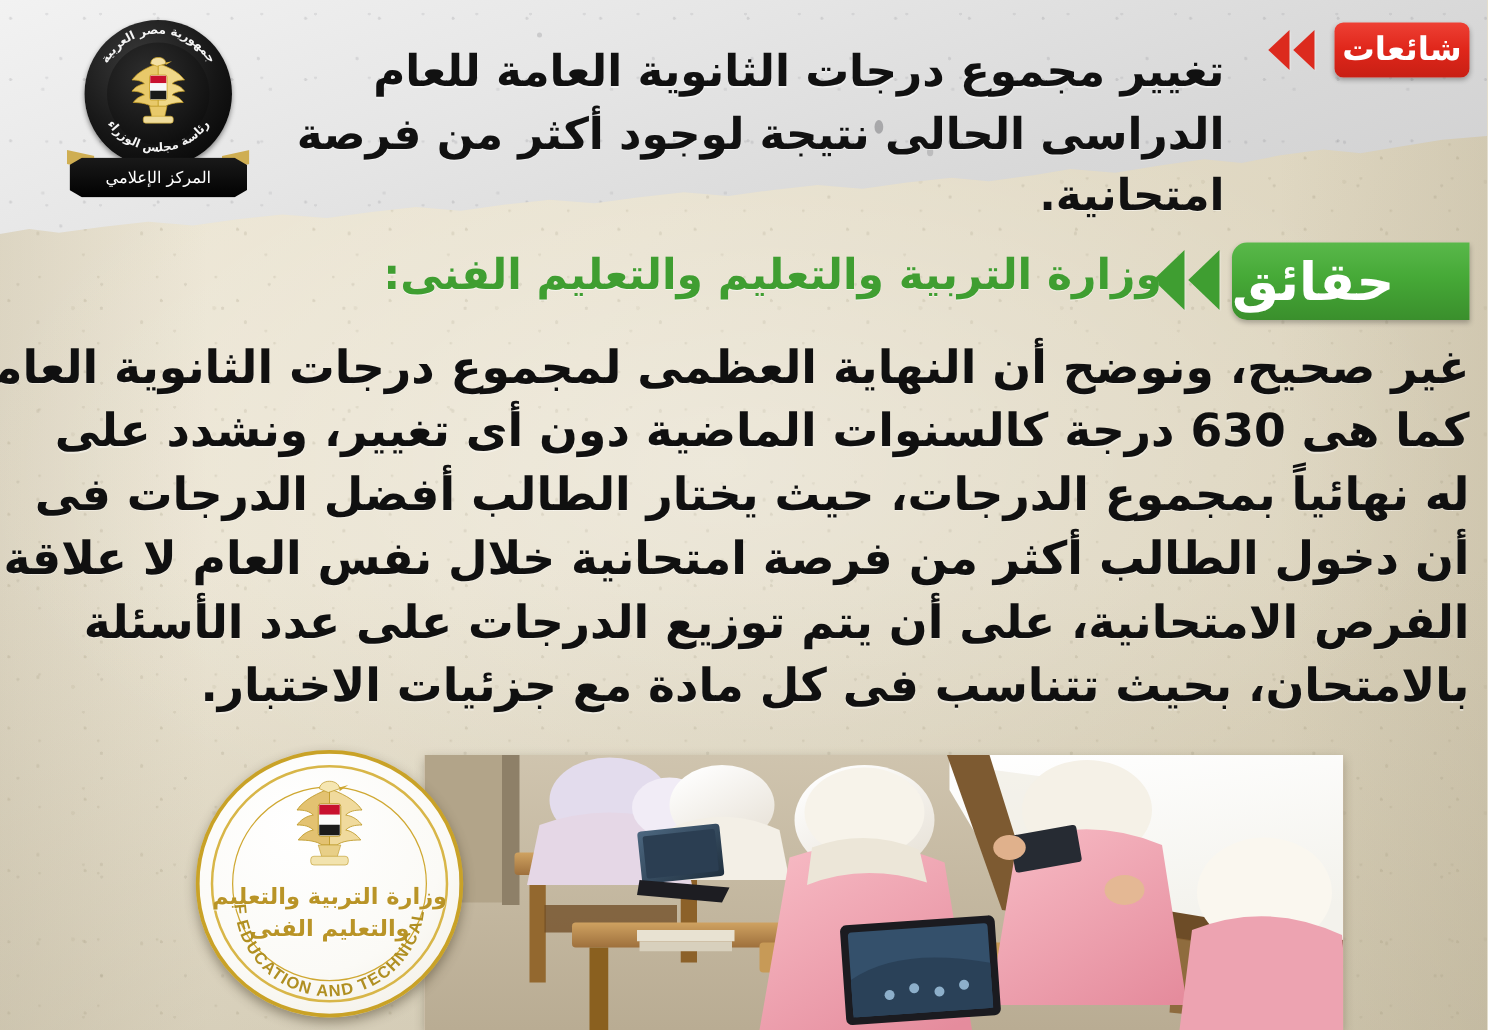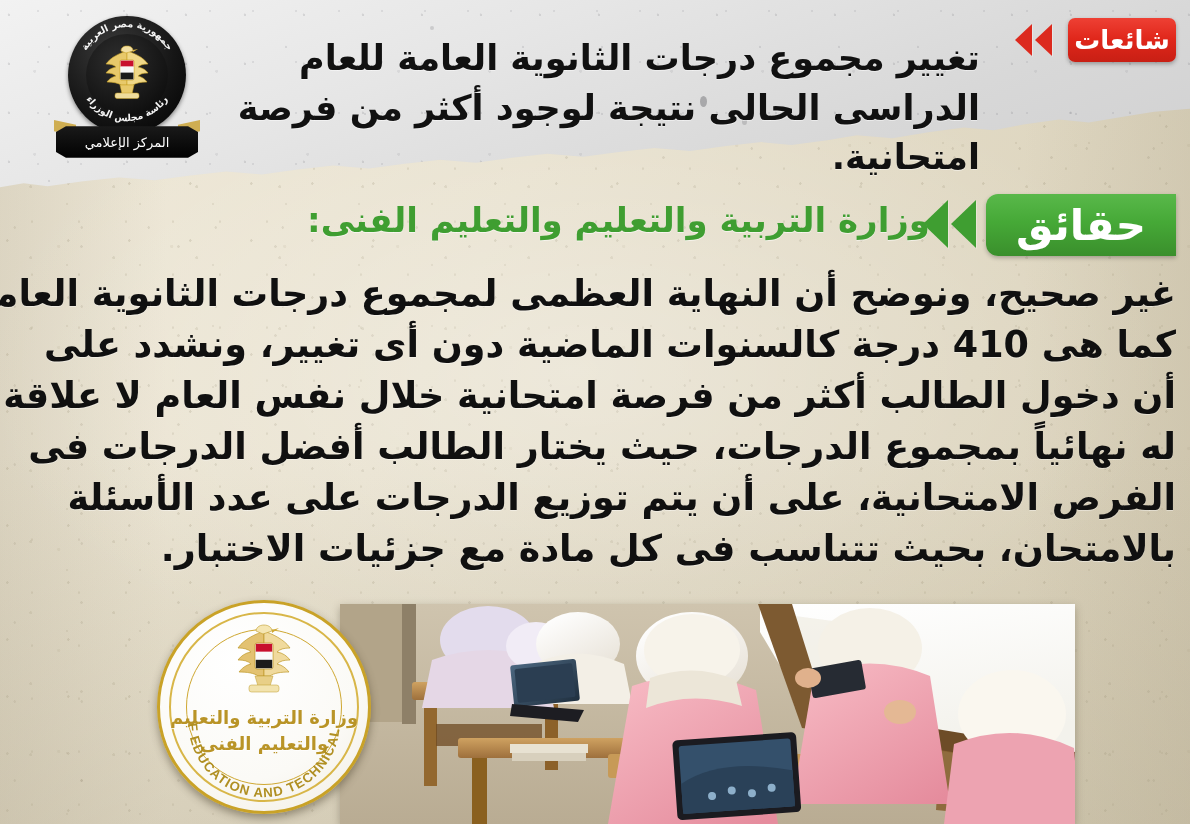--- a/index.html
+++ b/index.html
@@ -120,20 +120,21 @@
     border-radius:7px;
     box-shadow:0 2px 4px rgba(0,0,0,.3);
     font-size:26px;
   }
   #badge-fact{
     right:14px;top:194px;width:190px;height:62px;
     background:linear-gradient(180deg,#59b84a 0%,#46a937 45%,#3a8f2c 100%);
     border-radius:12px 0 0 12px;
     box-shadow:0 2px 4px rgba(0,0,0,.25);
     font-size:42px;
+    justify-content:flex-end;
   }
   .chev{
     position:absolute;display:flex;gap:3px;align-items:center;
   }
   .chev i{
     display:block;width:0;height:0;border-style:solid;
   }
   #chev-rumor{right:138px;top:24px;}
   #chev-rumor i{border-width:16px 17px 16px 0;border-color:transparent #dc2a1e transparent transparent;
     filter:drop-shadow(1px 1px 0 rgba(255,255,255,.35));}
@@ -277,23 +278,23 @@
   </div>
   <div class="chev" id="chev-fact">
     <i></i>
       <i></i>
   </div>
 
   <div id="fact-source">وزارة التربية والتعليم والتعليم الفنى:</div>
 
   <div id="fact-body">
     <span class="ln j">غير صحيح، ونوضح أن النهاية العظمى لمجموع درجات الثانوية العامة</span>
-    <span class="ln j">كما هى 410 درجة كالسنوات الماضية دون أى تغيير، ونشدد على</span>
+    <span class="ln j">كما هى 630 درجة كالسنوات الماضية دون أى تغيير، ونشدد على</span>
+    <span class="ln j">له نهائياً بمجموع الدرجات، حيث يختار الطالب أفضل الدرجات فى</span>
     <span class="ln j">أن دخول الطالب أكثر من فرصة امتحانية خلال نفس العام لا علاقة</span>
-    <span class="ln j">له نهائياً بمجموع الدرجات، حيث يختار الطالب أفضل الدرجات فى</span>
     <span class="ln j">الفرص الامتحانية، على أن يتم توزيع الدرجات على عدد الأسئلة</span>
     <span class="ln">بالامتحان، بحيث تتناسب فى كل مادة مع جزئيات الاختبار.</span>
   </div>
 
   <div id="photo">
     <svg viewBox="0 0 735 220" preserveAspectRatio="none">
       <defs>
         <linearGradient id="wallG" x1="0" y1="0" x2="0" y2="1">
           <stop offset="0" stop-color="#cfc4ae"></stop>
             <stop offset="1" stop-color="#b9ac93"></stop>

